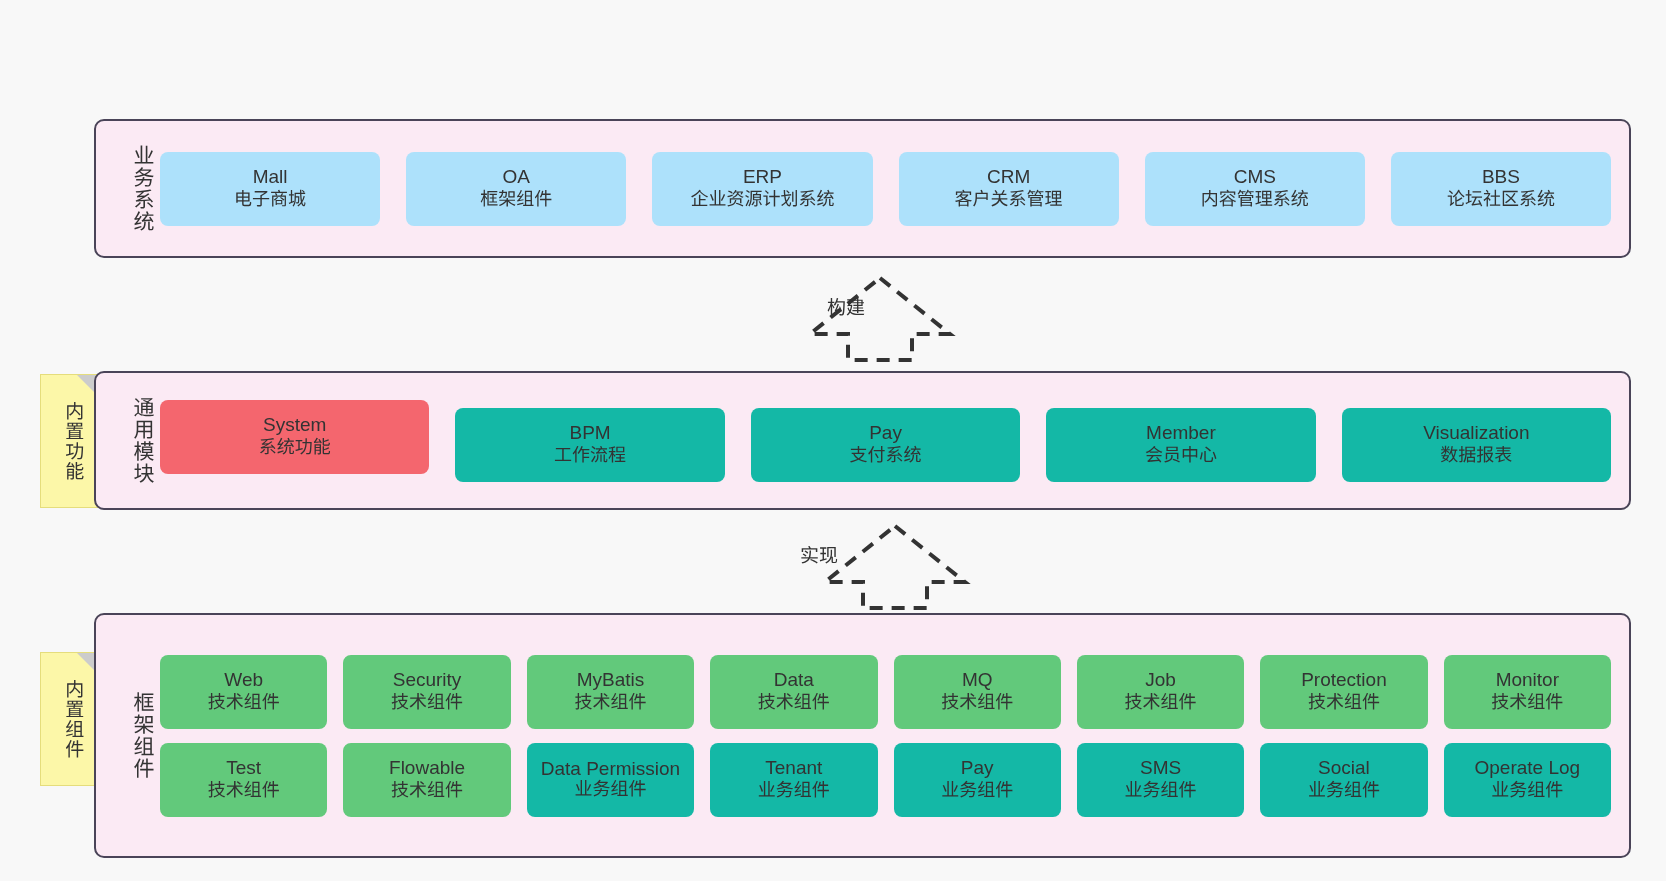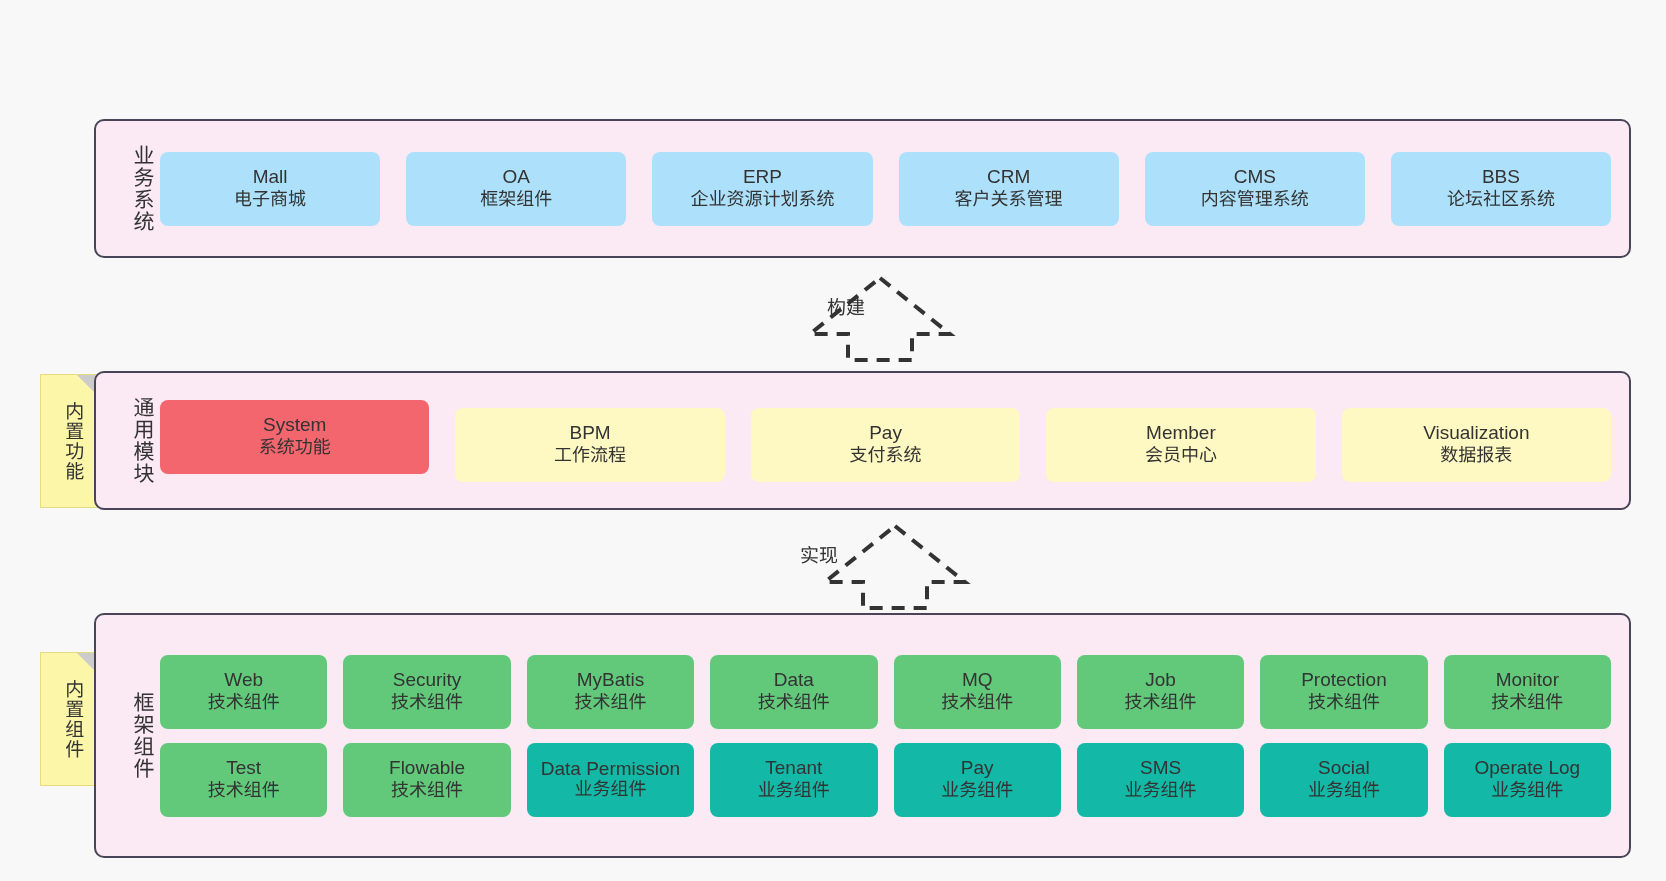--- a/index.html
+++ b/index.html
@@ -79,21 +79,21 @@
     font-size: 19px;
     color: #333333;
     padding: 2px 4px;
   }
   .box .title { font-size: 19px; }
   .box .subtitle { font-size: 18px; }
   .box.two-line-title .title { line-height: 1.12; }
 
   .box.blue        { background: #ade1fb; }
   .box.red         { background: #f4666e; }
-  .box.pink        { background: #fef9c3; margin-top: 8px; }
+  .box.pink        { background: #14b8a6; margin-top: 8px; }
   .box.green       { background: #62c97b; }
   .box.lightgreen  { background: #14b8a6; }
 
   
   .layer-business .box,
   .layer-common .box { height: 74px; }
   .layer-framework .box { height: 74px; }
   .layer-framework .boxes { gap: 14px; }
   .layer-framework .box-row { gap: 16px; }
 

